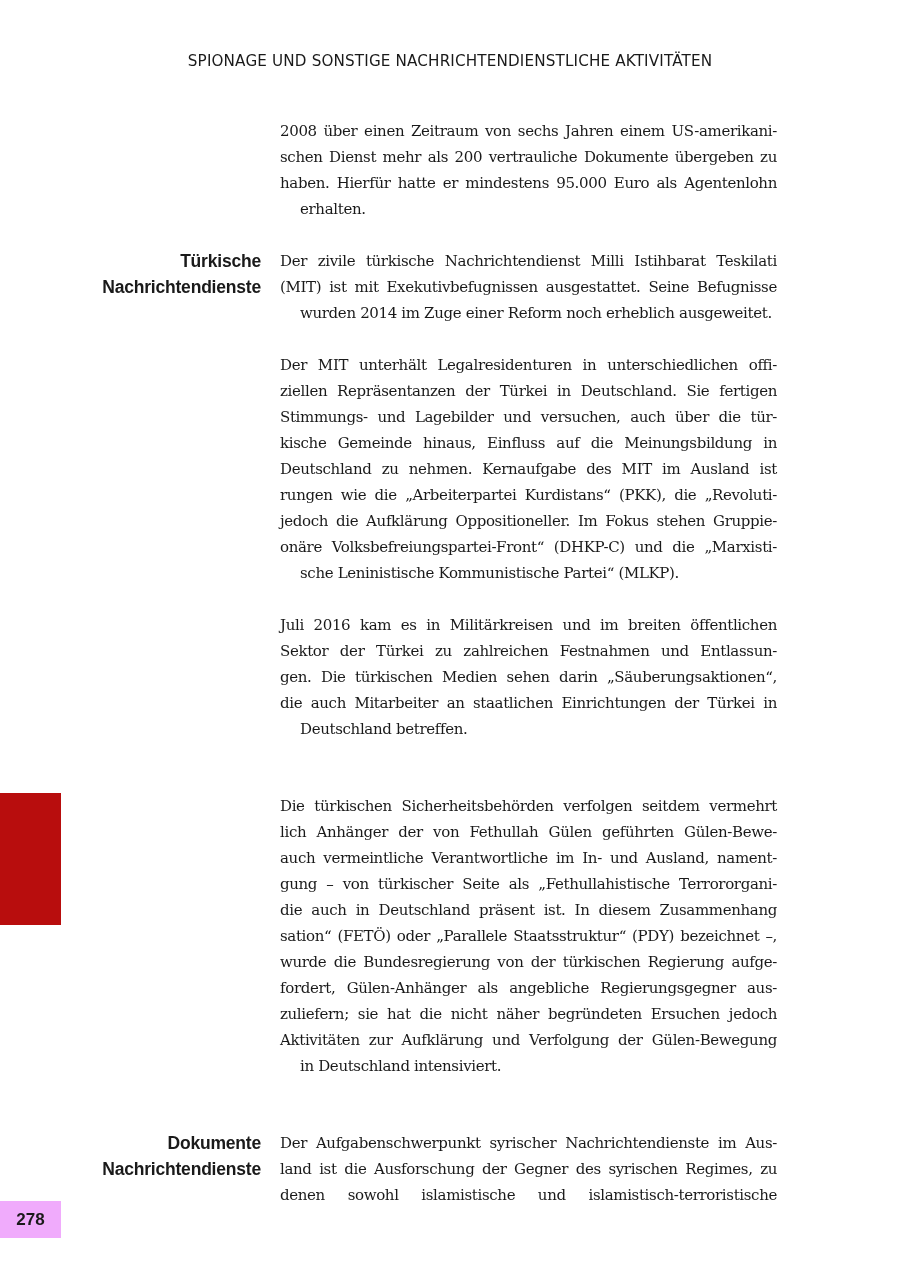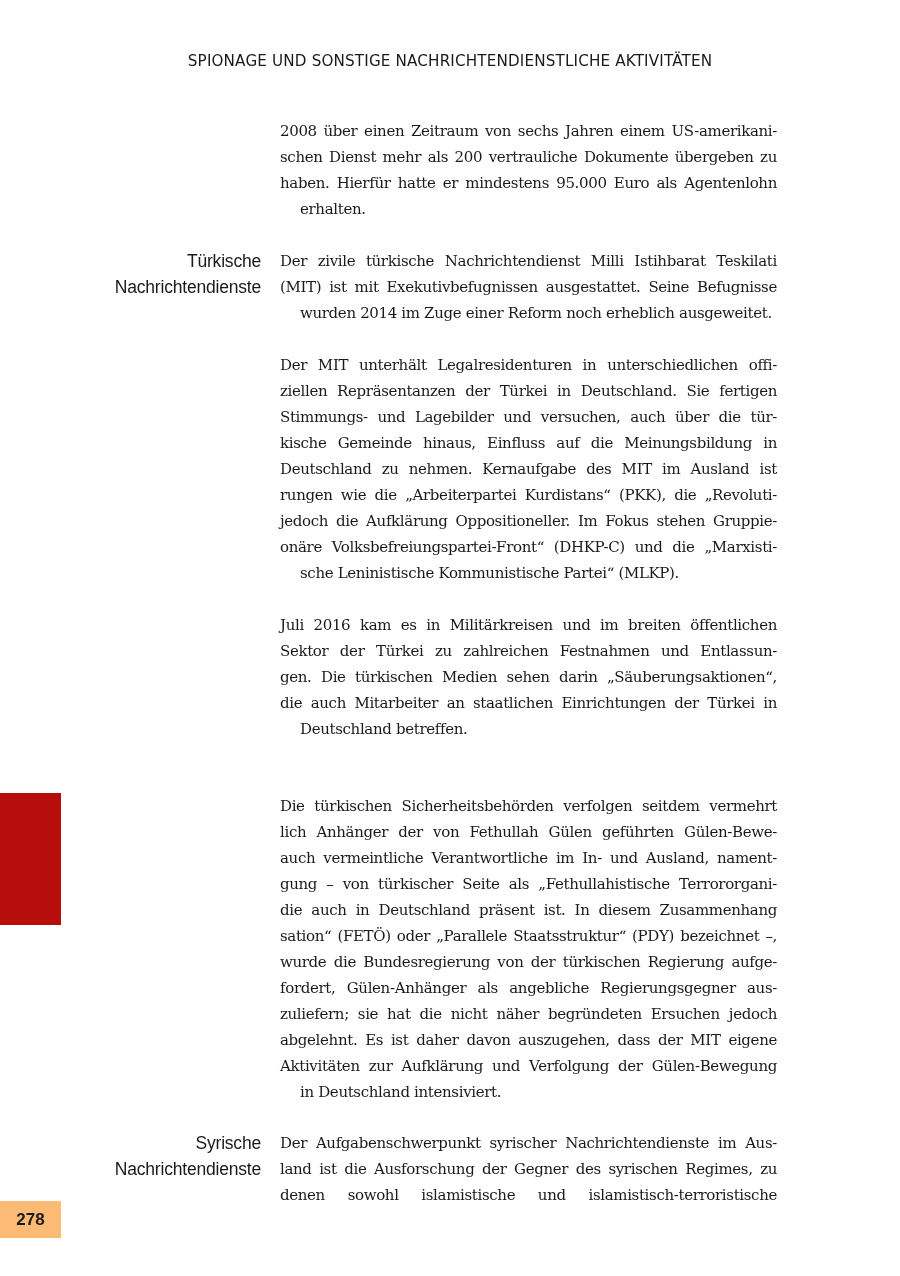--- a/index.html
+++ b/index.html
@@ -10,40 +10,40 @@
     font-family: "DejaVu Sans", sans-serif;
     font-size: 15.2px; letter-spacing: 0.15px; color: #1a1a1a;
   }
   .section {
     position: absolute; left: 0; width: 900px;
   }
   .margin-head {
     position: absolute; right: 639px; top: 0;
     text-align: right;
     font-family: "Liberation Sans", sans-serif;
-    font-weight: normal; font-size: 17.5px; line-height: 26px; color: #1a1a1a;
+    font-weight: bold; font-size: 17.5px; line-height: 26px; color: #1a1a1a;
     letter-spacing: -0.2px;
     white-space: nowrap;
   }
   .body-col {
     position: absolute; left: 280px; width: 497px;
     font-family: "DejaVu Serif", serif;
     font-size: 15px; line-height: 26px; color: #1a1a1a;
     letter-spacing: -0.35px;
   }
   .body-col p { margin: 0; text-align: justify; }
   .body-col p .ln { display: block; text-align: justify; text-align-last: justify; white-space: nowrap; }
   .body-col p .ln.last { text-align-last: left; margin-left: 20px; }
   .red-tab {
     position: absolute; left: 0; top: 793px; width: 61px; height: 132px;
     background: #b80d0d;
   }
   .page-number {
     position: absolute; left: 0; top: 1201px; width: 61px; height: 37px;
-    background: #fdba74;
+    background: #f0abfc;
     font-family: "Liberation Sans", sans-serif; font-weight: bold;
     font-size: 17px; line-height: 37px; text-align: center; color: #1a1a1a;
   }
 </style>
 </head>
 <body>
 
 <div class="running-head">SPIONAGE UND SONSTIGE NACHRICHTENDIENSTLICHE AKTIVITÄTEN</div>
 
 <div class="section" style="top:118px;">
@@ -104,30 +104,29 @@
     <p>
       <span class="ln">Die türkischen Sicherheitsbehörden verfolgen seitdem vermehrt</span>
       <span class="ln">lich Anhänger der von Fethullah Gülen geführten Gülen-Bewe-</span>
       <span class="ln">auch vermeintliche Verantwortliche im In- und Ausland, nament-</span>
       <span class="ln">gung – von türkischer Seite als „Fethullahistische Terrororgani-</span>
       <span class="ln">die auch in Deutschland präsent ist. In diesem Zusammenhang</span>
       <span class="ln">sation“ (FETÖ) oder „Parallele Staatsstruktur“ (PDY) bezeichnet –,</span>
       <span class="ln">wurde die Bundesregierung von der türkischen Regierung aufge-</span>
       <span class="ln">fordert, Gülen-Anhänger als angebliche Regierungsgegner aus-</span>
       <span class="ln">zuliefern; sie hat die nicht näher begründeten Ersuchen jedoch</span>
-      <span class="ln">abgelehnt. Es ist daher davon auszugehen, dass der MIT eigene</span>
       <span class="ln">Aktivitäten zur Aufklärung und Verfolgung der Gülen-Bewegung</span>
       <span class="ln last">in Deutschland intensiviert.</span>
     </p>
   </div>
 </div>
 
 <div class="section" style="top:1130px;">
   <div class="margin-head">
-    <div>Syrische</div>
+    <div>Dokumente</div>
     <div>Nachrichtendienste</div>
   </div>
   <div class="body-col">
     <p>
       <span class="ln">Der Aufgabenschwerpunkt syrischer Nachrichtendienste im Aus-</span>
       <span class="ln">land ist die Ausforschung der Gegner des syrischen Regimes, zu</span>
       <span class="ln">denen sowohl islamistische und islamistisch-terroristische</span>
     </p>
   </div>
 </div>

